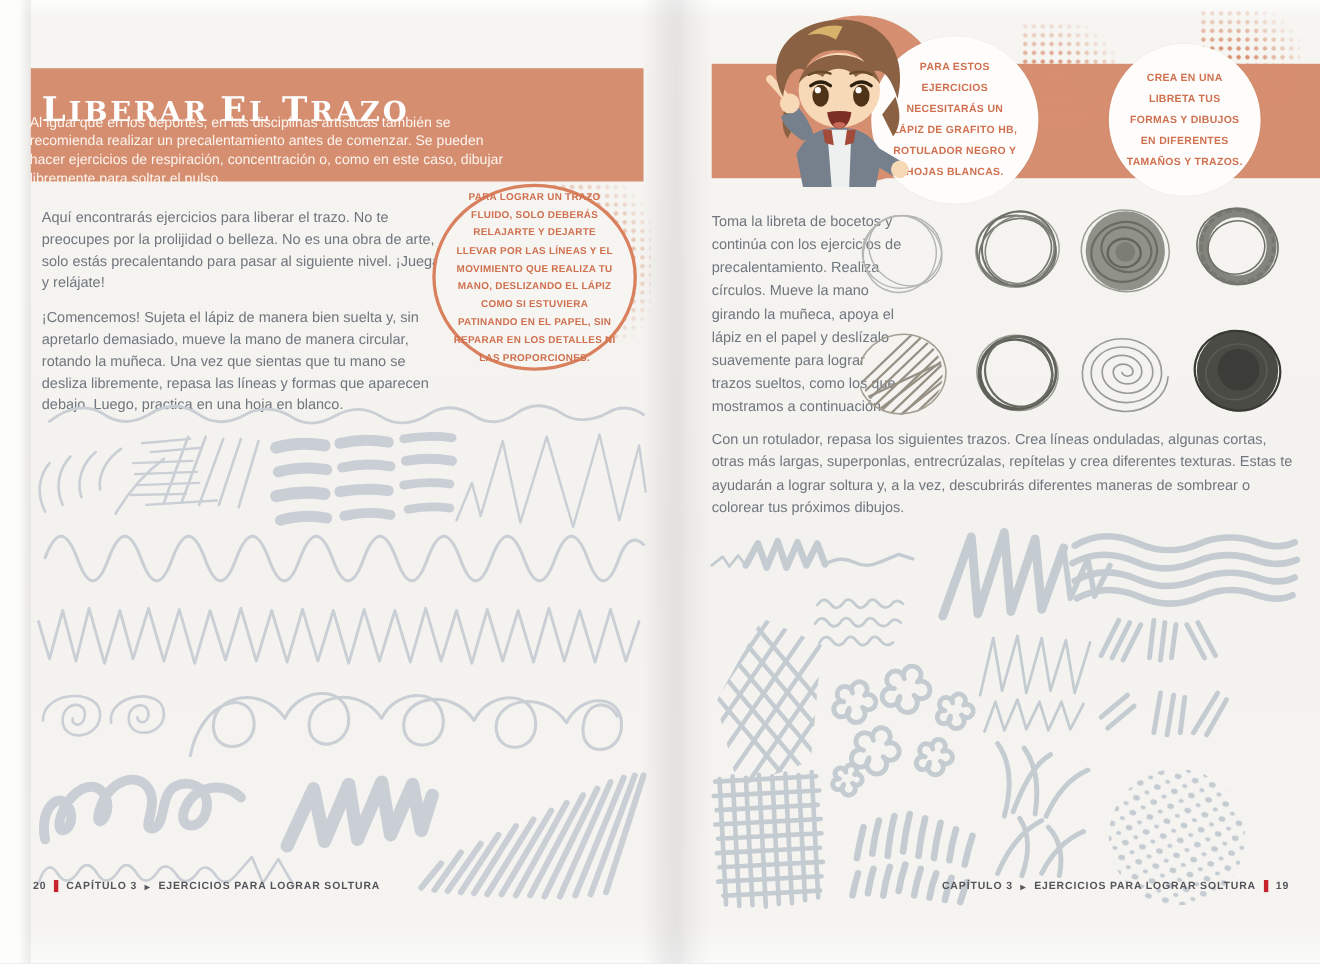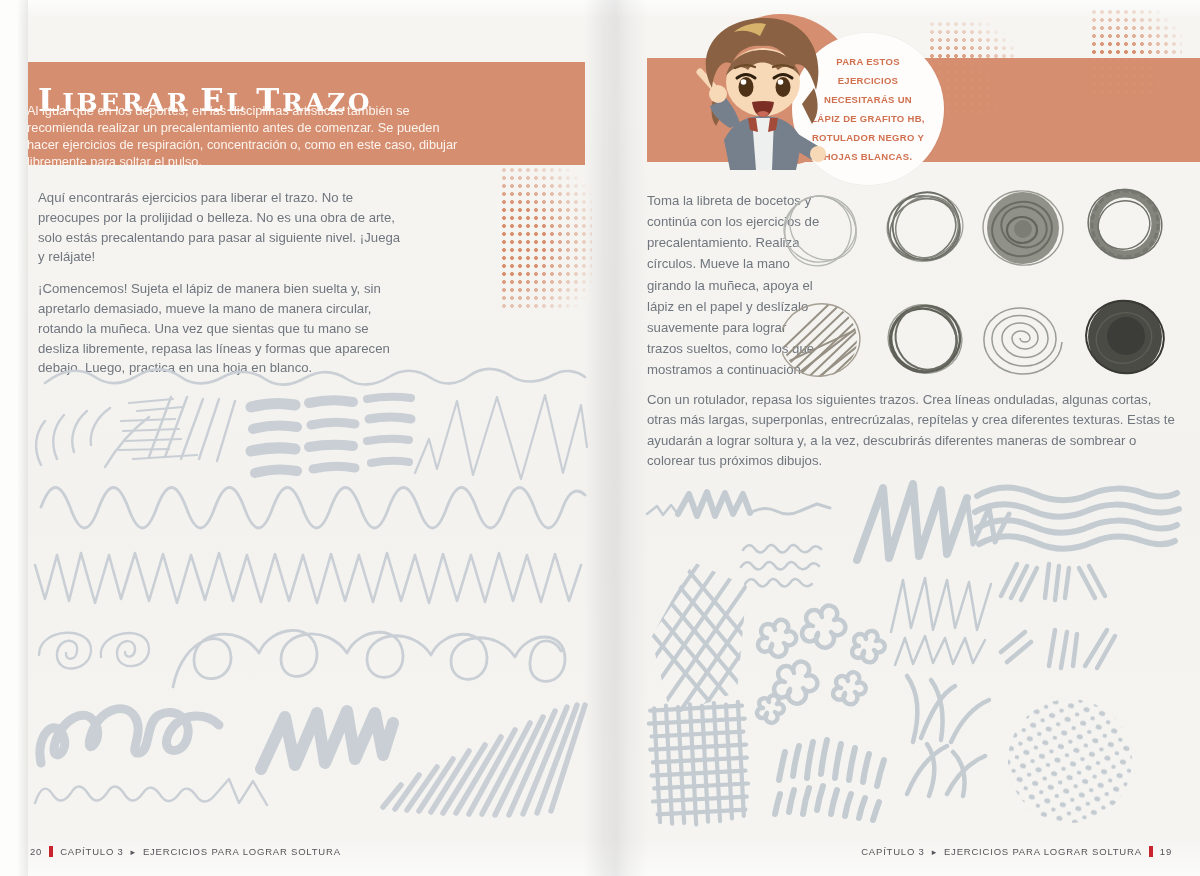--- a/index.html
+++ b/index.html
@@ -37,22 +37,22 @@
   .tip-circle{position:absolute;left:393px;top:167px;width:186px;height:170px;border-radius:50%;
               border:3px solid #d9815e;background:#f6f5f2;display:flex;align-items:center;justify-content:center;
               text-align:center;box-sizing:border-box;padding:16px;z-index:3;}
   .tip-circle span{color:#d0704f;font-weight:700;font-size:9px;letter-spacing:.25px;line-height:1.8;}
   .speech{position:absolute;border-radius:50%;background:#fefdfc;display:flex;align-items:center;justify-content:center;
           text-align:center;box-sizing:border-box;z-index:3;box-shadow:0 0 0 1px rgba(0,0,0,.02);}
   .speech span{color:#d0704f;font-weight:700;font-size:9.5px;letter-spacing:.3px;line-height:2;}
   .speech-1{left:792px;top:33px;width:152px;height:152px;padding:18px;}
   .speech-2{left:1008px;top:40px;width:138px;height:138px;padding:16px;}
   
-  .footer{position:absolute;top:846px;display:flex;align-items:center;gap:7px;
-          font-size:9.5px;font-weight:400;letter-spacing:.8px;color:#54545a;white-space:nowrap;}
+  .footer{position:absolute;top:800px;display:flex;align-items:center;gap:7px;
+          font-size:9.5px;font-weight:700;letter-spacing:.8px;color:#54545a;white-space:nowrap;}
   .footer-left{left:30px;}
   .footer-right{right:28px;}
   .redbar{display:inline-block;width:4px;height:11px;background:#c8242e;}
   .sep{font-size:9px;color:#54545a;}
   .doodles-svg{position:absolute;}
   .mascot{position:absolute;left:690px;top:10px;width:140px;height:160px;z-index:4;}
 </style>
 </head>
 <body>
 
@@ -65,20 +65,23 @@
   </div>
   <div class="intro">Al igual que en los deportes, en las disciplinas artísticas también se recomienda realizar un precalentamiento antes de comenzar. Se pueden hacer ejercicios de respiración, concentración o, como en este caso, dibujar libremente para soltar el pulso.</div>
 
   <div class="para p-left">
     <p>Aquí encontrarás ejercicios para liberar el trazo. No te preocupes por la prolijidad o belleza. No es una obra de arte, solo estás precalentando para pasar al siguiente nivel. ¡Juega y relájate!</p>
     <p>¡Comencemos! Sujeta el lápiz de manera bien suelta y, sin apretarlo demasiado, mueve la mano de manera circular, rotando la muñeca. Una vez que sientas que tu mano se desliza libremente, repasa las líneas y formas que aparecen debajo. Luego, practica en una hoja en blanco.</p>
   </div>
 
   <div class="dots dots-fade-l" style="left:500px;top:158px;width:92px;height:150px;z-index:2;"></div>
 
+  <div class="tip-circle">
+    <span>PARA LOGRAR UN TRAZO FLUIDO, SOLO DEBERÁS RELAJARTE Y DEJARTE LLEVAR POR LAS LÍNEAS Y EL MOVIMIENTO QUE REALIZA TU MANO, DESLIZANDO EL LÁPIZ COMO SI ESTUVIERA PATINANDO EN EL PAPEL, SIN REPARAR EN LOS DETALLES NI LAS PROPORCIONES.</span>
+  </div>
 
   <svg class="doodles-svg" style="left:33px;top:355px;" width="555" height="470" viewBox="0 0 555 470">
     <g fill="none" stroke="#c9cfd5" stroke-linecap="round" stroke-linejoin="round">
       <g>
         <path stroke-width="2.6" d="M12,28 C30,14 48,12 62,22 C74,30 88,30 102,22 C118,12 134,12 148,22 C160,31 176,30 190,22 C204,14 220,16 232,24 C244,32 258,31 272,23 C286,15 300,15 314,24 C326,32 342,31 356,22 C370,13 384,14 398,23 C410,31 424,30 436,21 C450,11 464,12 478,21 C490,29 506,28 520,20 C532,13 544,16 552,22"></path>
       </g>
       <g stroke-width="2.4">
         <path d="M8,110 C0,94 2,78 12,66"></path>
         <path d="M24,104 C17,88 20,72 31,60"></path>
         <path d="M41,97 C36,82 42,66 54,56"></path>
@@ -159,20 +162,23 @@
     </g>
   </svg>
 
   <div class="band band-right"></div>
   <div class="mascot-blob"></div>
   <div class="dots dots-fade-r" style="left:928px;top:20px;width:86px;height:96px;z-index:2;"></div>
   <div class="dots dots-fade-r" style="left:1090px;top:8px;width:92px;height:92px;z-index:2;"></div>
 
   <div class="speech speech-1">
     <span>PARA ESTOS EJERCICIOS NECESITARÁS UN LÁPIZ DE GRAFITO HB, ROTULADOR NEGRO Y HOJAS BLANCAS.</span>
+  </div>
+  <div class="speech speech-2">
+    <span>CREA EN UNA LIBRETA TUS FORMAS Y DIBUJOS EN DIFERENTES TAMAÑOS Y TRAZOS.</span>
   </div>
 
   <svg class="mascot" viewBox="0 0 140 160">
     <path d="M26,80 C20,96 20,108 26,116 L36,96 Z" fill="#8a6243"></path>
     <path d="M124,78 C130,94 128,106 122,114 L112,94 Z" fill="#8a6243"></path>
     <path d="M40,118 C30,112 22,104 20,96 L36,88 C44,98 48,106 50,114 Z" fill="#76808d"></path>
     <path d="M26,80 L10,62" stroke="#f7d8b7" stroke-width="7" stroke-linecap="round"></path>
     <circle cx="28" cy="84" r="9" fill="#f7d8b7"></circle>
     <path d="M34,130 C42,114 54,106 73,106 C92,106 104,114 112,130 L106,160 L40,160 Z" fill="#76808d"></path>
     <path d="M62,108 L84,108 L82,160 L66,160 Z" fill="#eef0ef"></path>

